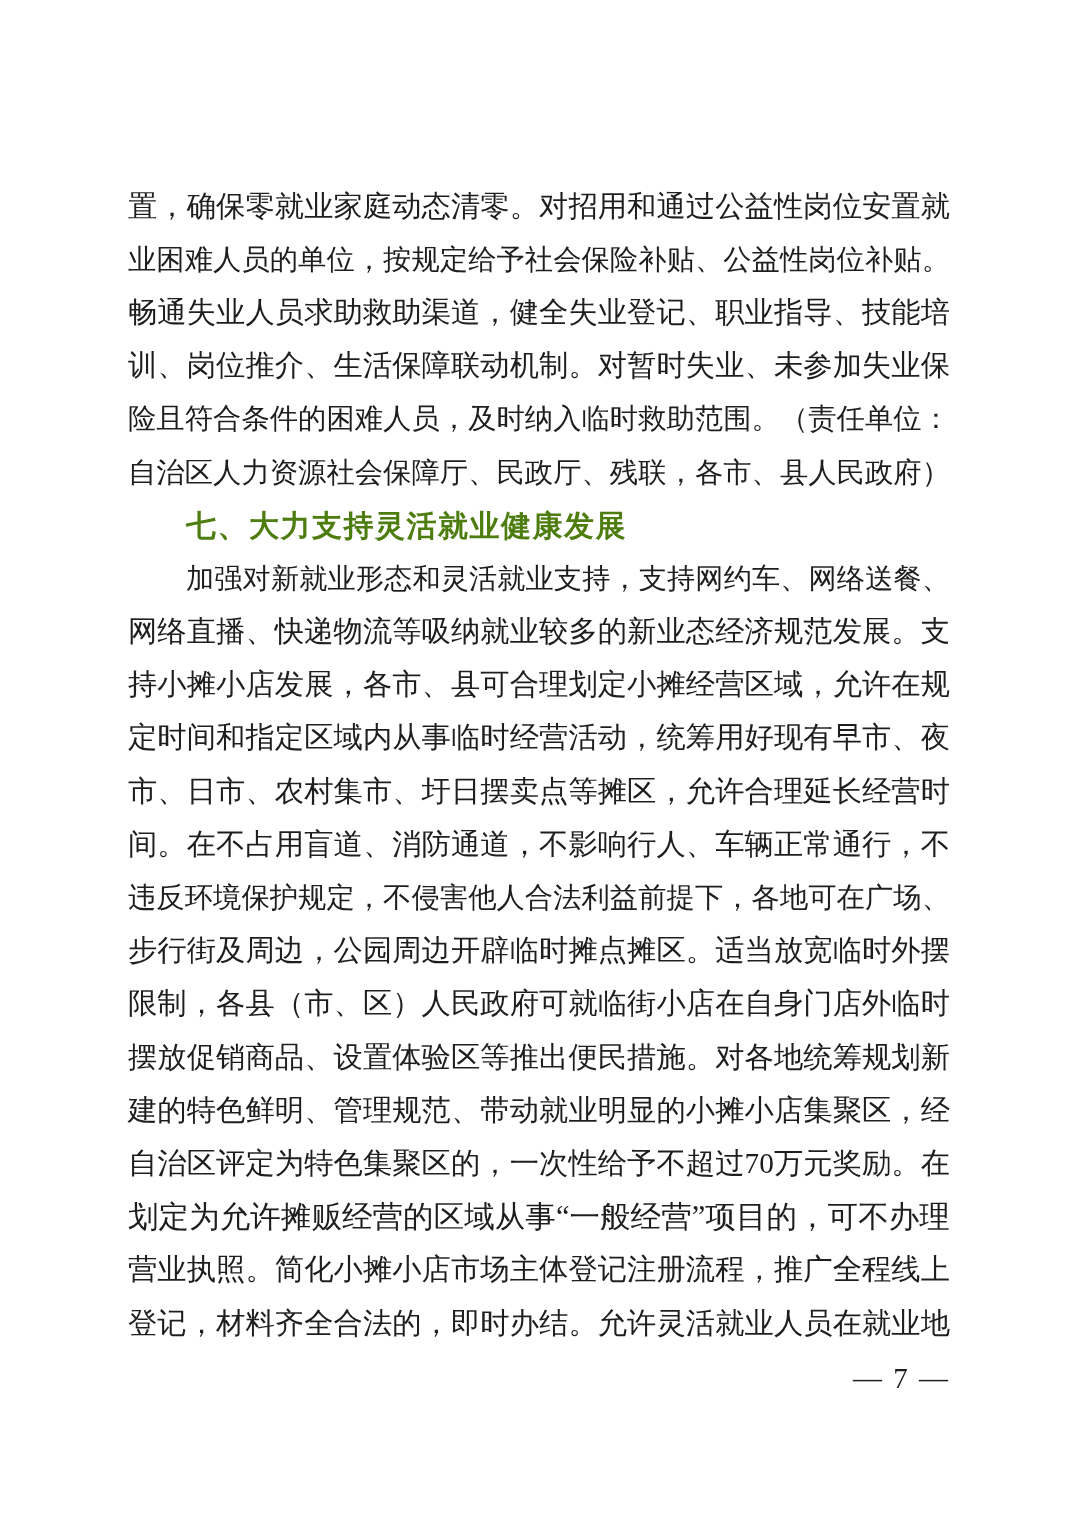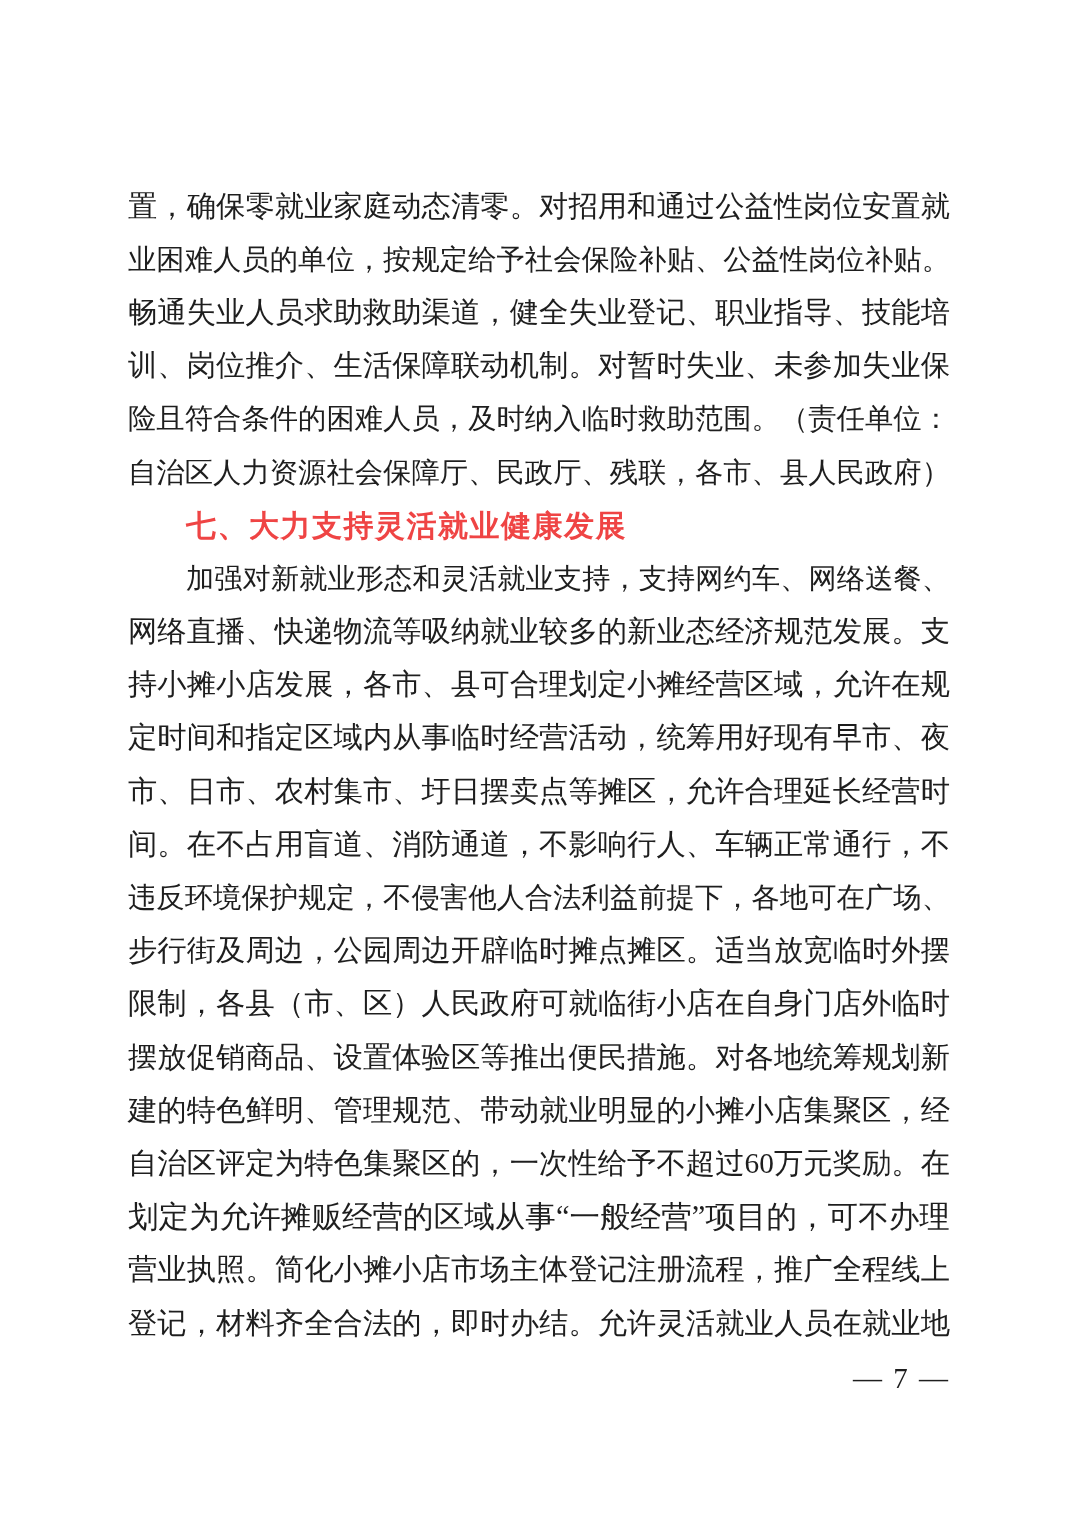--- a/index.html
+++ b/index.html
@@ -34,21 +34,21 @@
     padding-left: 58px;
   }
   .line.heading {
     display: block;
     padding-left: 58px;
     font-family: "Liberation Sans", "DejaVu Sans", sans-serif;
     font-weight: bold;
     font-size: 30px;
     line-height: 53.2px;
     letter-spacing: 1.5px;
-    color: #ef4444;
+    color: #4d7c0f;
   }
   .line span {
     flex: 0 0 auto;
   }
   .pagenum {
     position: absolute;
     left: 128px;
     top: 1360px;
     width: 822px;
     text-align: right;
@@ -592,21 +592,21 @@
         <span>的</span>
         <span>，</span>
         <span>一</span>
         <span>次</span>
         <span>性</span>
         <span>给</span>
         <span>予</span>
         <span>不</span>
         <span>超</span>
         <span>过</span>
-        <span>60</span>
+        <span>70</span>
         <span>万</span>
         <span>元</span>
         <span>奖</span>
         <span>励</span>
         <span>。</span>
         <span>在</span>
       </div>
       <div class="line" style="font-size: 30.5px;">
         <span>划</span>
         <span>定</span>

